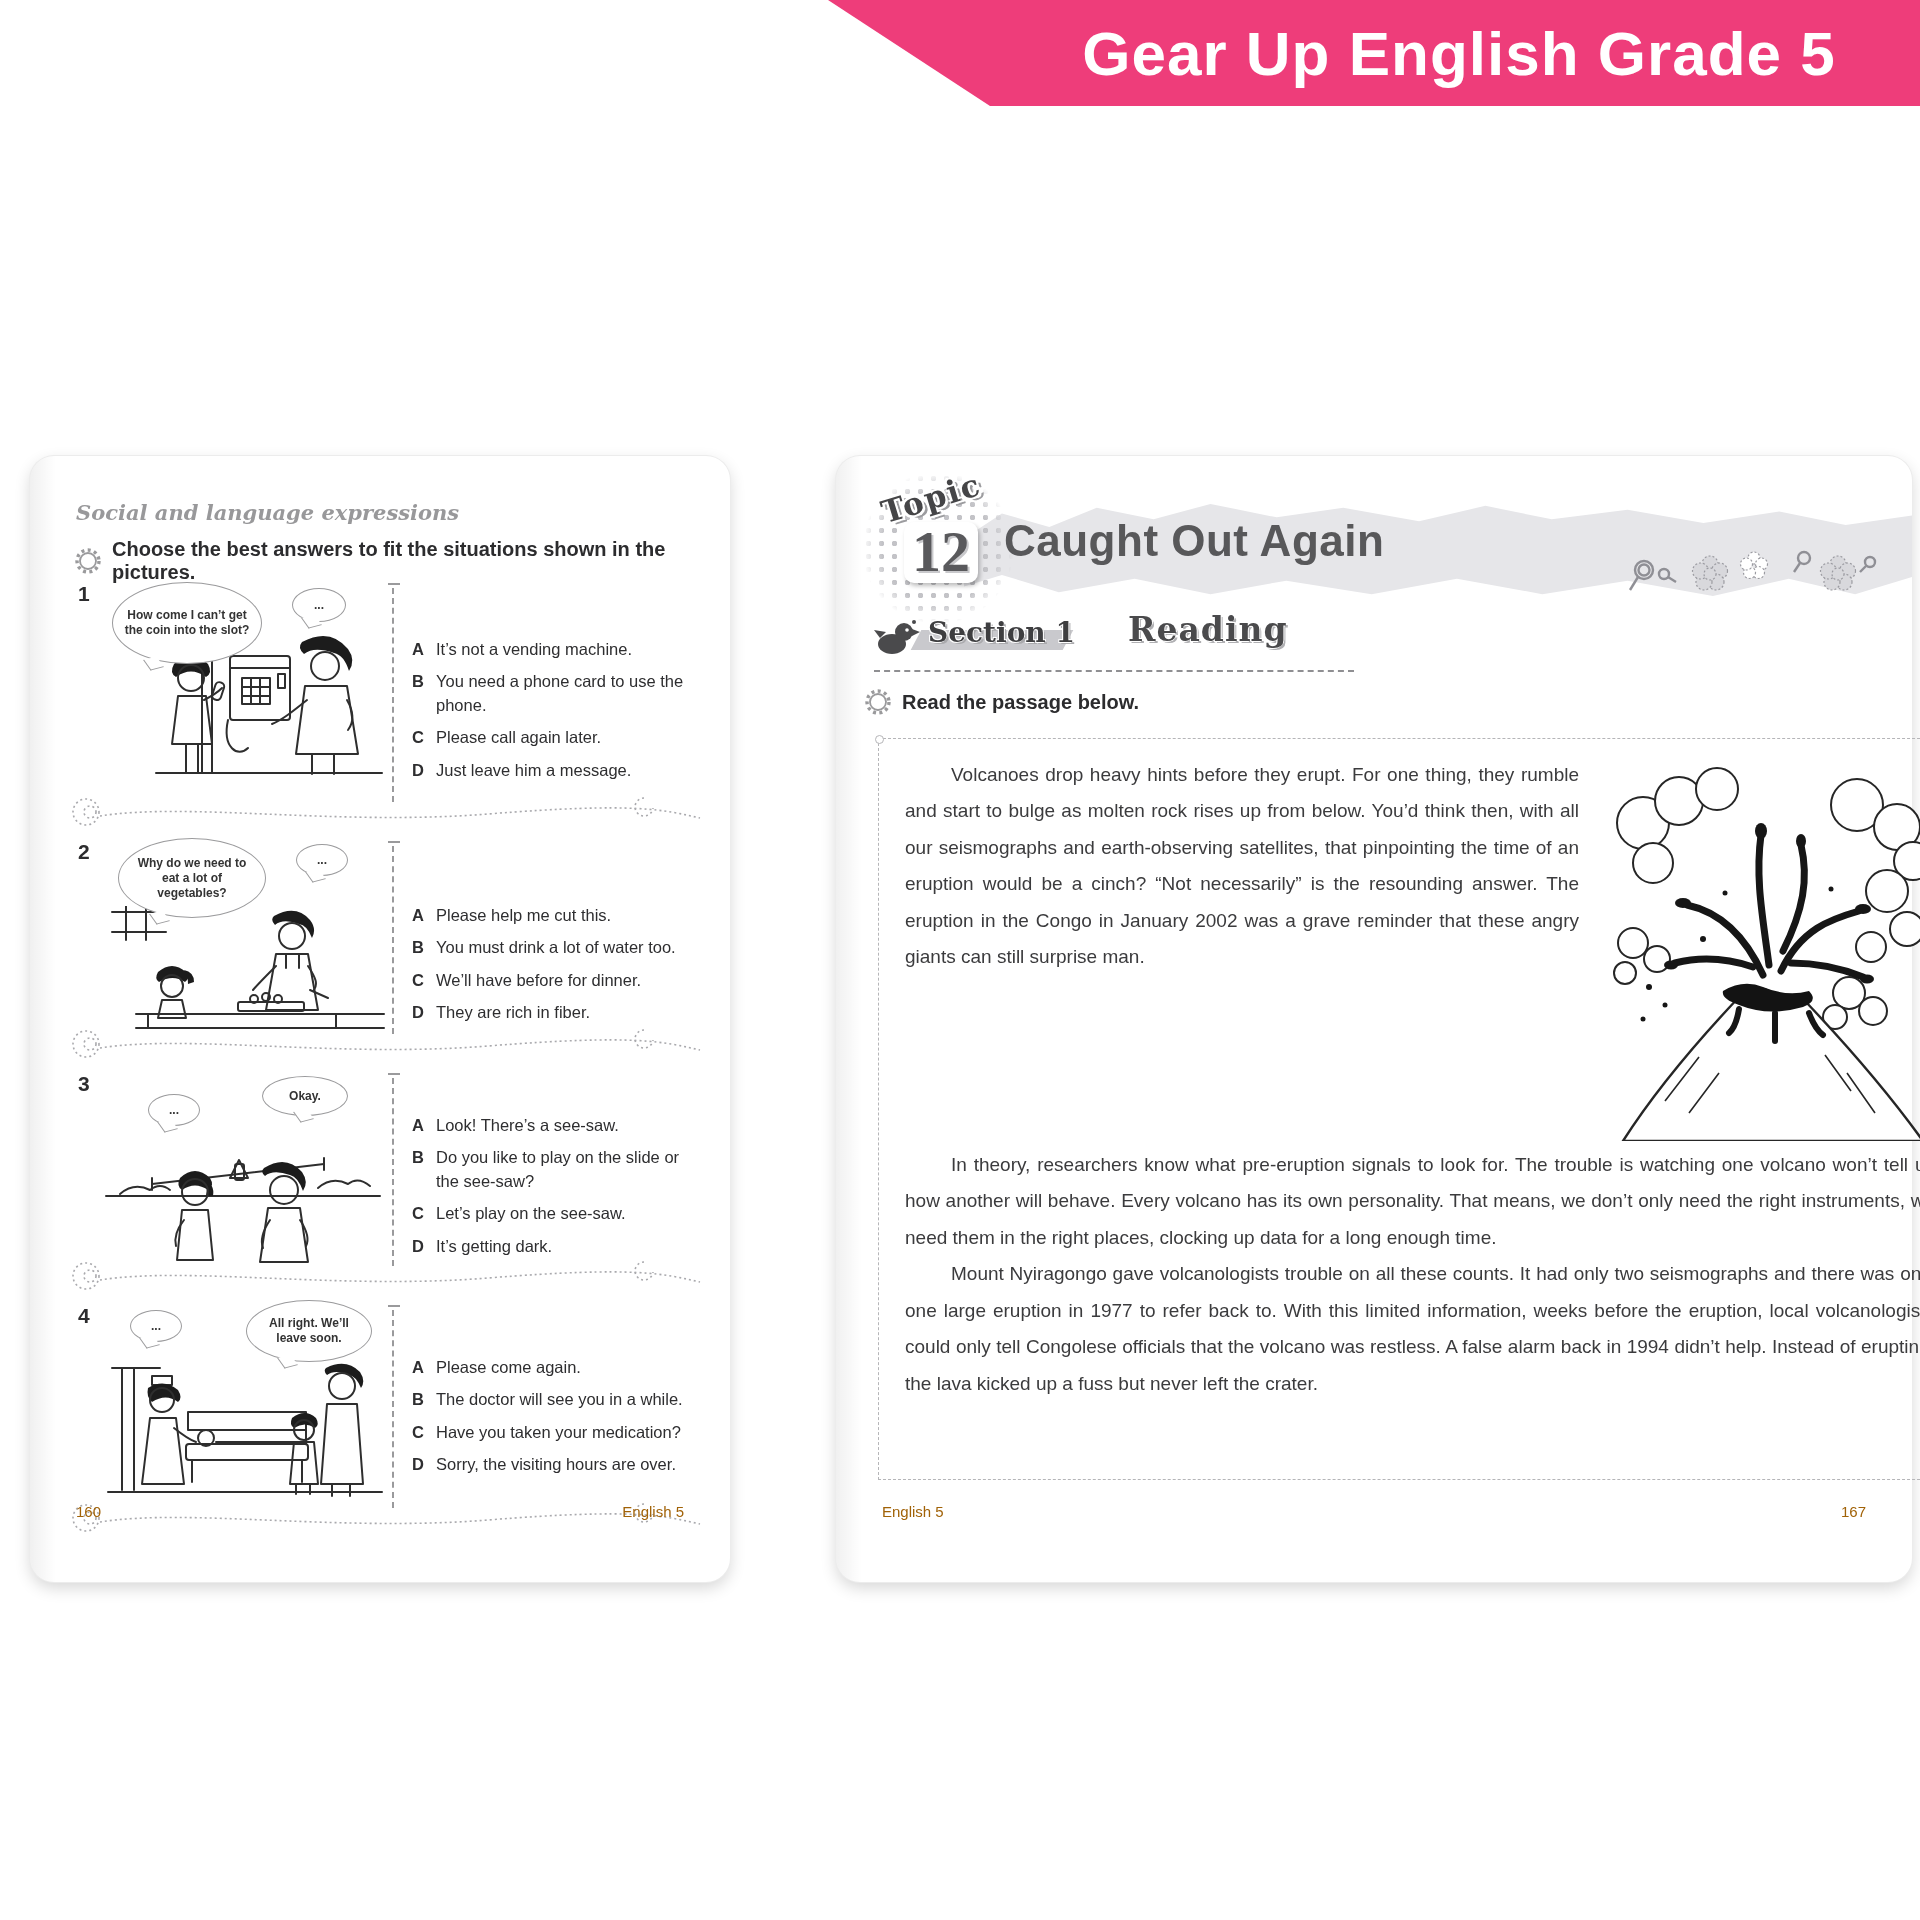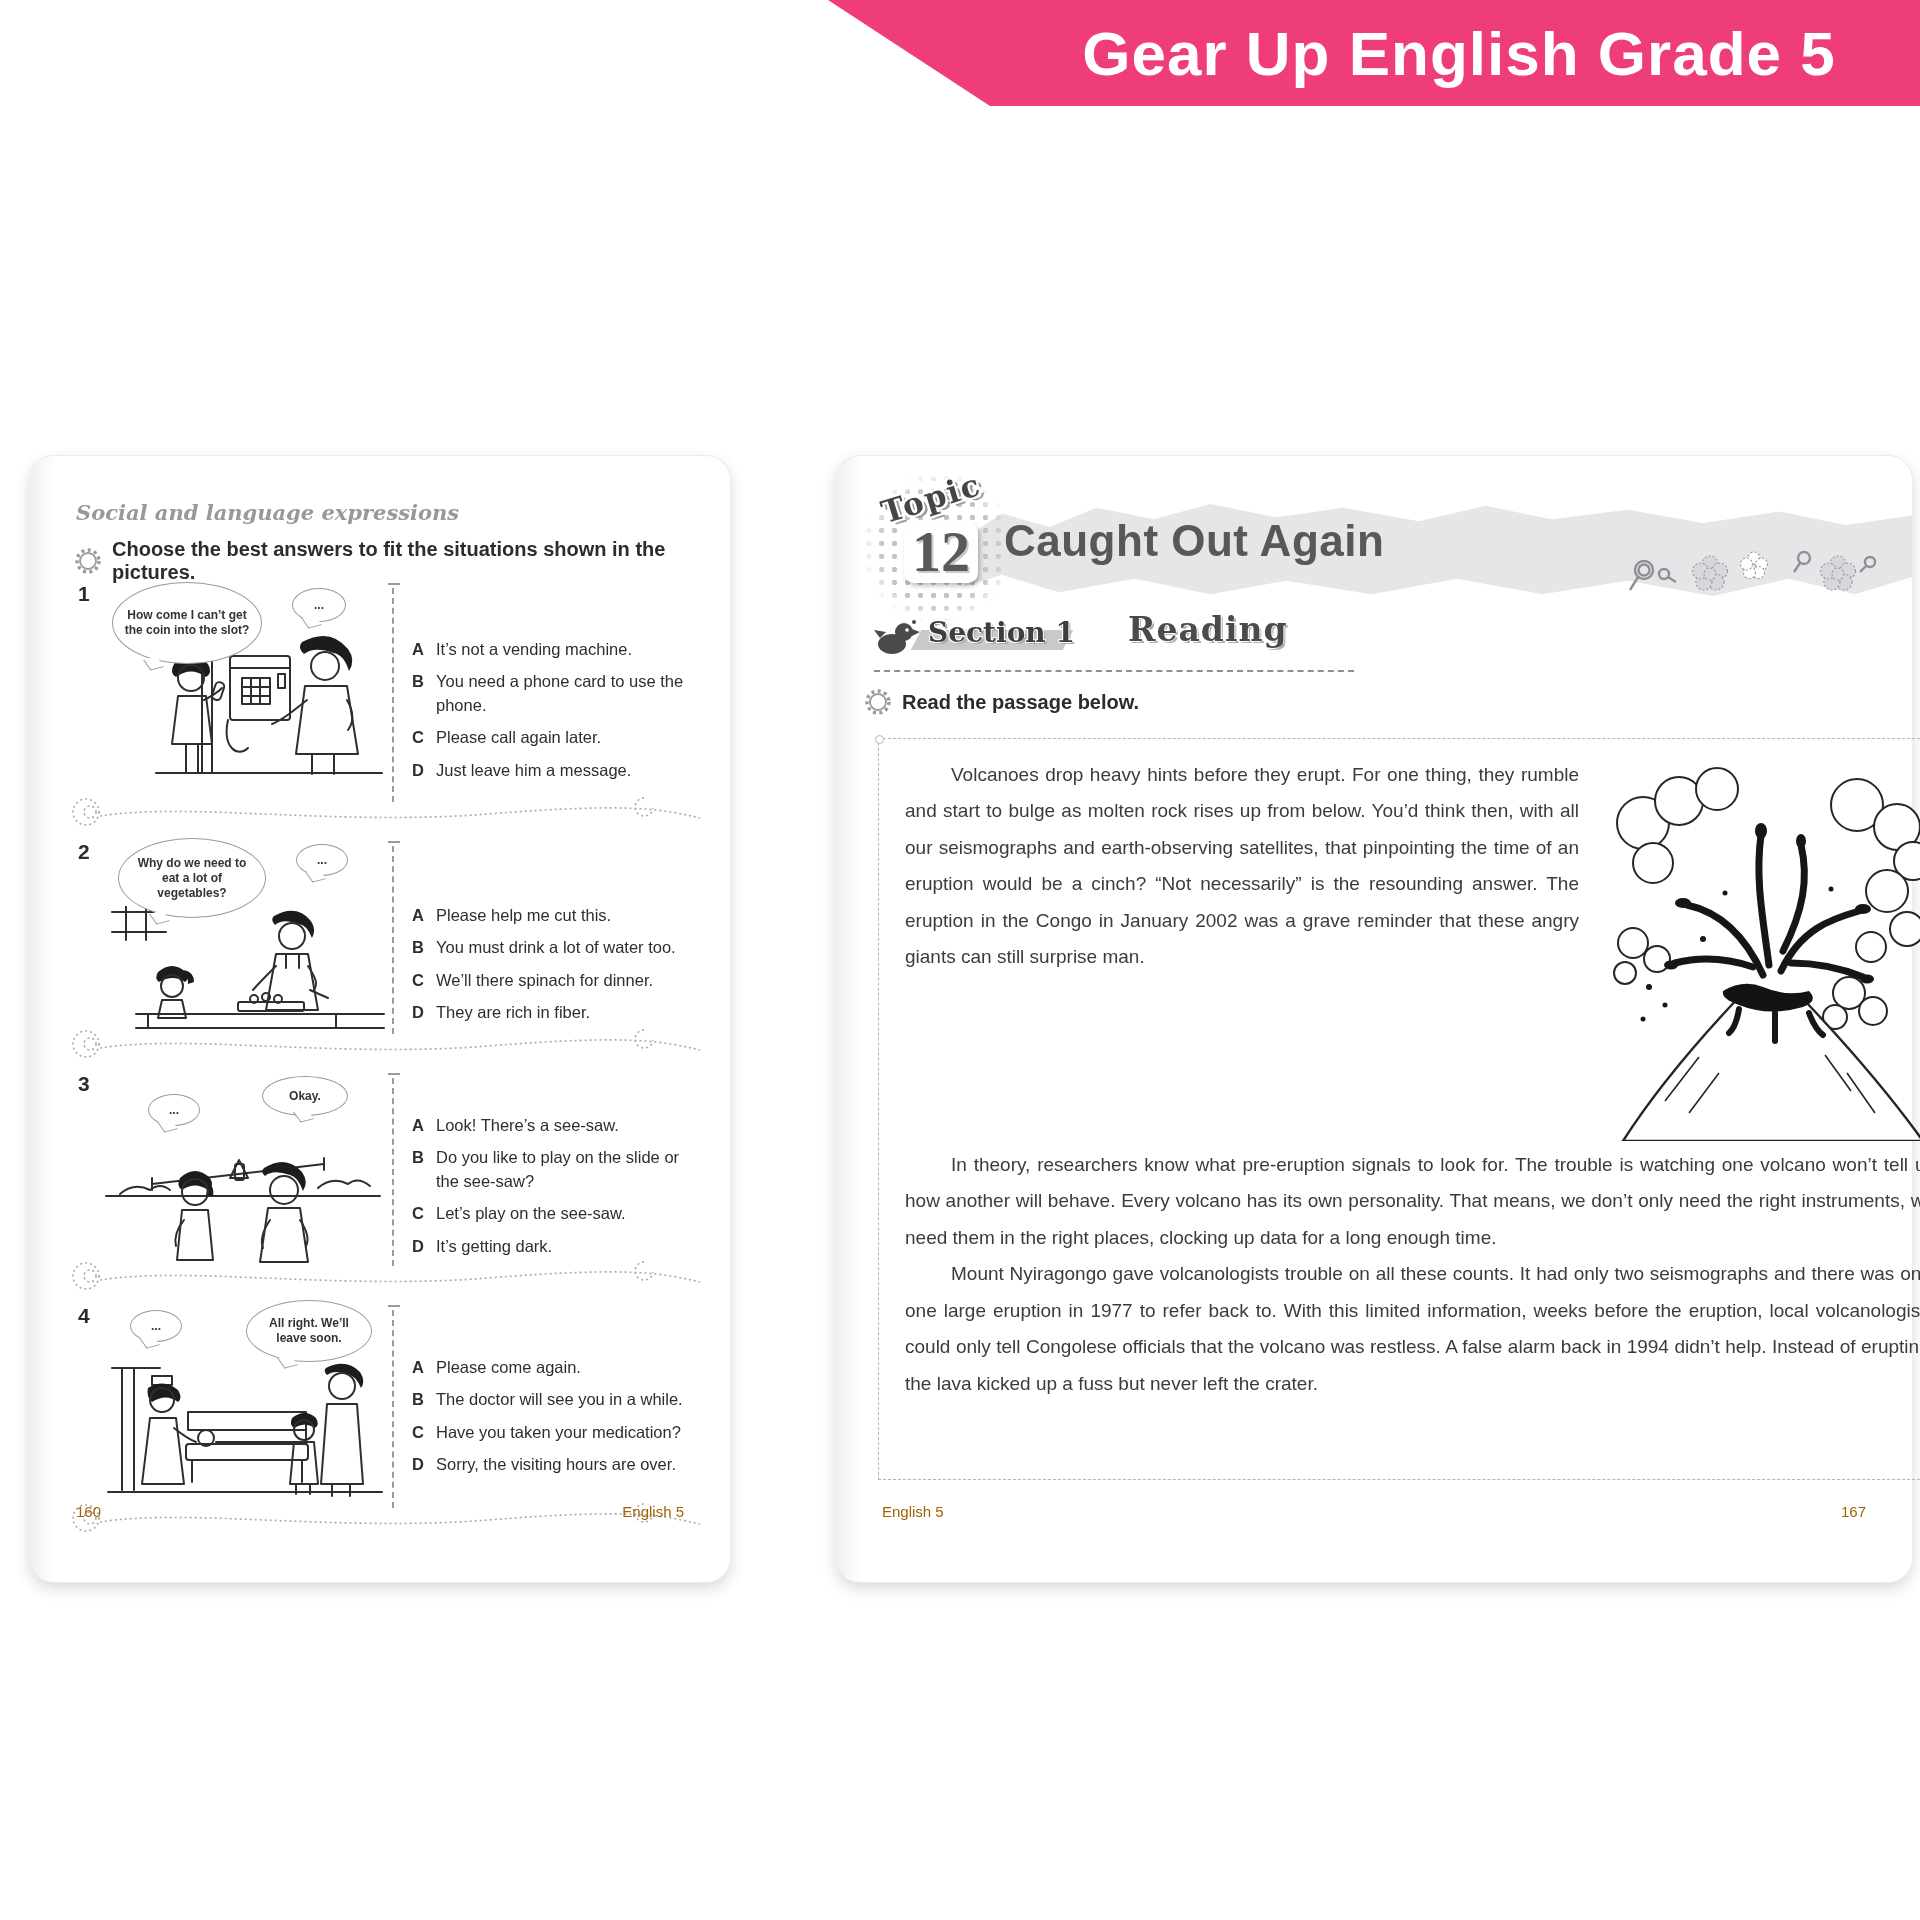--- a/index.html
+++ b/index.html
@@ -203,21 +203,21 @@
         <div class="opt">
             <b>A</b>
             <span>Please help me cut this.</span>
           </div>
         <div class="opt">
             <b>B</b>
             <span>You must drink a lot of water too.</span>
           </div>
         <div class="opt">
             <b>C</b>
-            <span>We’ll there spinach for dinner.</span>
+            <span>We’ll have before for dinner.</span>
           </div>
         <div class="opt">
             <b>D</b>
             <span>They are rich in fiber.</span>
           </div>
       </div>
       <svg class="flourish" width="644" height="52" viewBox="0 0 644 52">
         <circle class="dashg" cx="28" cy="26" r="13"></circle>
           <circle class="dashg" cx="32" cy="26" r="6"></circle>
         <path class="dashg" d="M42 30 C 130 16 280 40 430 28 S 606 24 642 32"></path>

